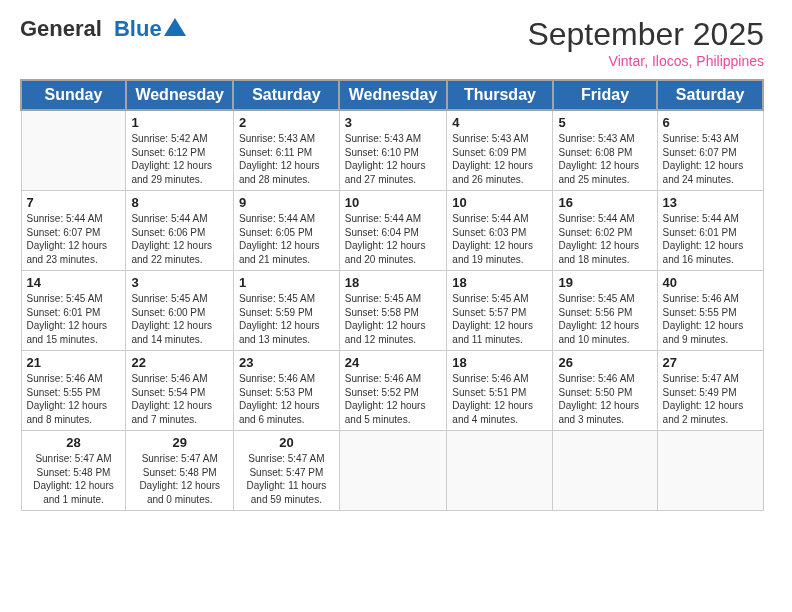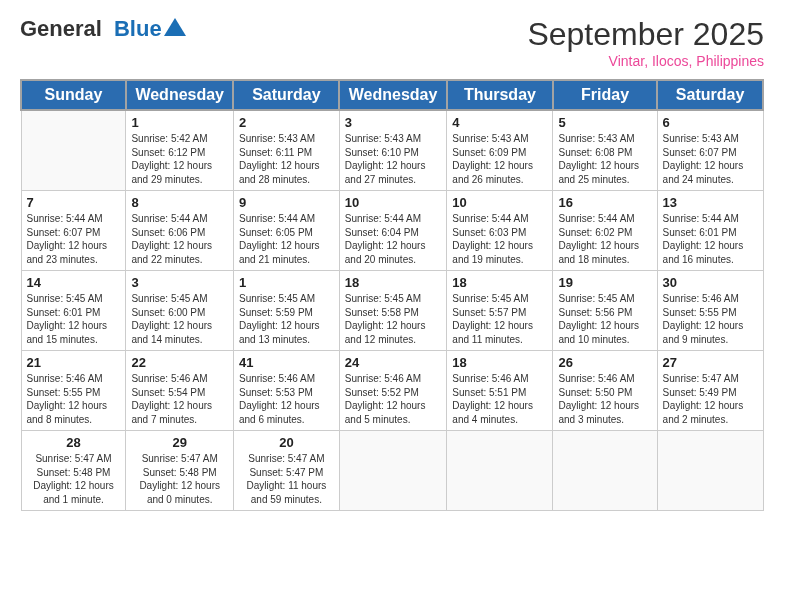--- a/index.html
+++ b/index.html
@@ -189,35 +189,35 @@
           </td>
           <td>
             <span class="day-num">18</span>
             <div class="day-info">Sunrise: 5:45 AM<br>Sunset: 5:57 PM<br>Daylight: 12 hours<br>and 11 minutes.</div>
           </td>
           <td>
             <span class="day-num">19</span>
             <div class="day-info">Sunrise: 5:45 AM<br>Sunset: 5:56 PM<br>Daylight: 12 hours<br>and 10 minutes.</div>
           </td>
           <td>
-            <span class="day-num">30</span>
+            <span class="day-num">40</span>
             <div class="day-info">Sunrise: 5:46 AM<br>Sunset: 5:55 PM<br>Daylight: 12 hours<br>and 9 minutes.</div>
           </td>
         </tr>
         <tr>
           <td>
             <span class="day-num">21</span>
             <div class="day-info">Sunrise: 5:46 AM<br>Sunset: 5:55 PM<br>Daylight: 12 hours<br>and 8 minutes.</div>
           </td>
           <td>
             <span class="day-num">22</span>
             <div class="day-info">Sunrise: 5:46 AM<br>Sunset: 5:54 PM<br>Daylight: 12 hours<br>and 7 minutes.</div>
           </td>
           <td>
-            <span class="day-num">41</span>
+            <span class="day-num">23</span>
             <div class="day-info">Sunrise: 5:46 AM<br>Sunset: 5:53 PM<br>Daylight: 12 hours<br>and 6 minutes.</div>
           </td>
           <td>
             <span class="day-num">24</span>
             <div class="day-info">Sunrise: 5:46 AM<br>Sunset: 5:52 PM<br>Daylight: 12 hours<br>and 5 minutes.</div>
           </td>
           <td>
             <span class="day-num">18</span>
             <div class="day-info">Sunrise: 5:46 AM<br>Sunset: 5:51 PM<br>Daylight: 12 hours<br>and 4 minutes.</div>
           </td>

